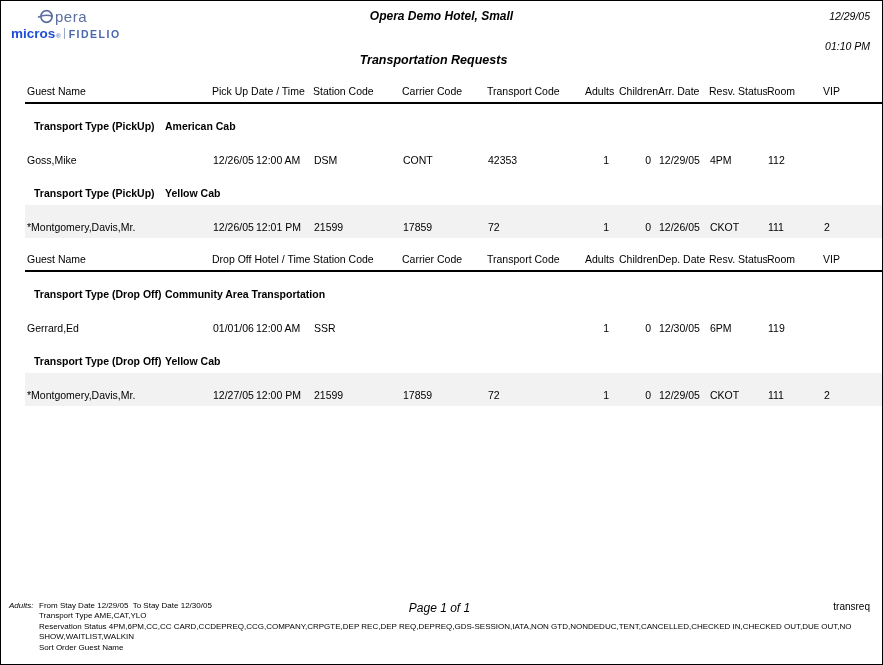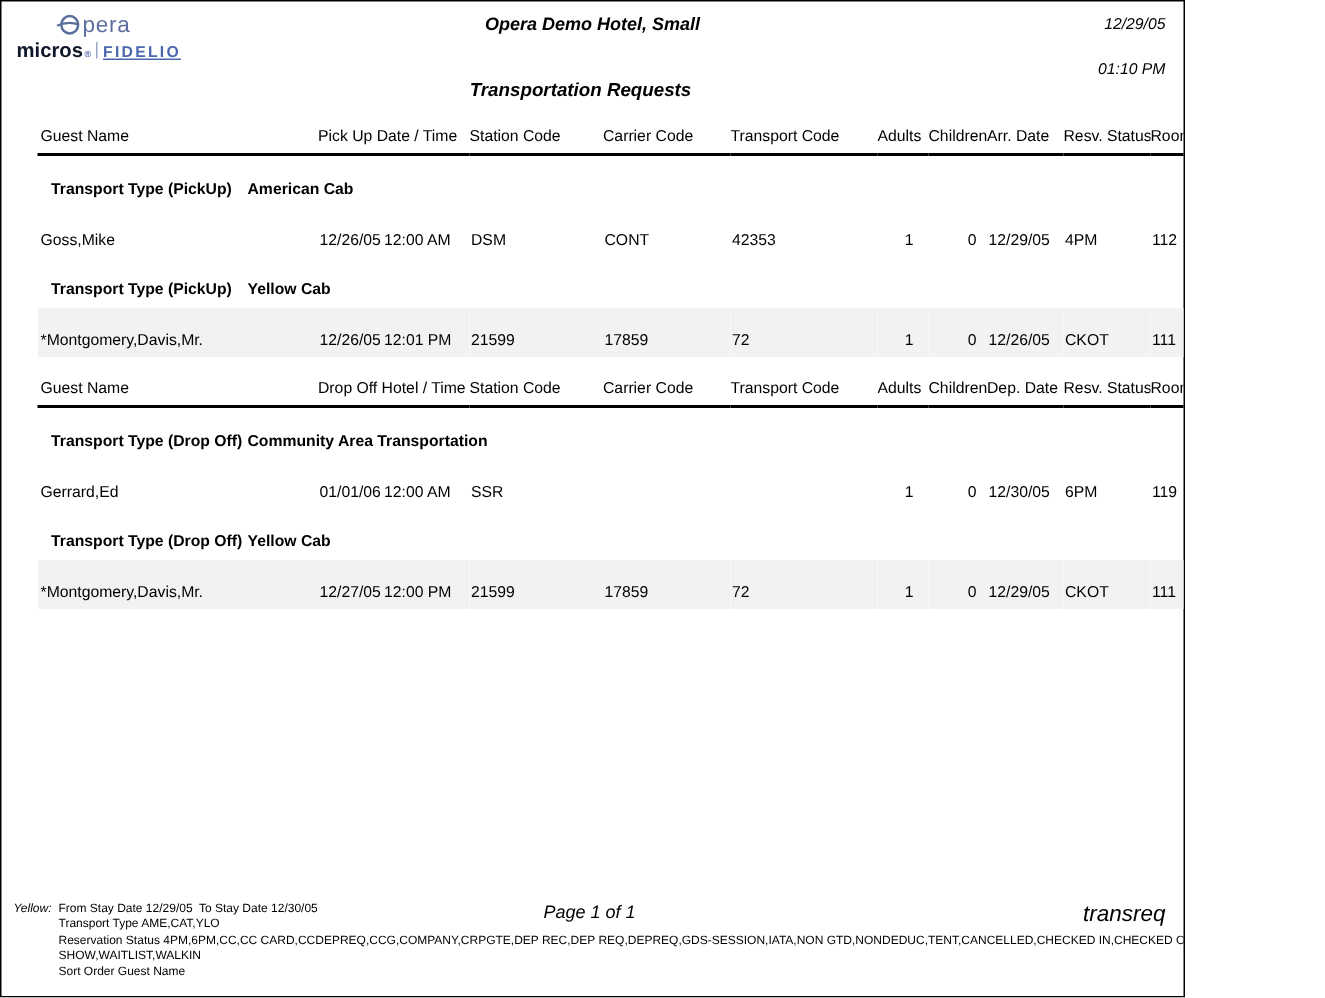--- a/index.html
+++ b/index.html
@@ -1,30 +1,30 @@
 <!DOCTYPE html>
 <html><head>
 <meta charset="utf-8">
 <style>
   html,body { margin:0; padding:0; background:#ffffff; }
   .page {
-    position:relative; width:790px; height:665px; box-sizing:border-box;
+    position:relative; width:883px; height:665px; box-sizing:border-box;
     border:1px solid #000; background:#fff; overflow:hidden;
     font-family:"Liberation Sans", sans-serif; color:#000;
   }
   
   .opera-word { position:absolute; left:36px; top:7px; font-size:15px; color:#5c6e9e;
     letter-spacing:0.5px; display:flex; align-items:center; }
   .opera-word svg { margin-right:1px; }
   .micros-line { position:absolute; left:10px; top:25px; display:flex; align-items:baseline; }
-  .micros { font-weight:bold; font-size:13.5px; color:#0f172a; }
+  .micros { font-weight:bold; font-size:13.5px; color:#1d4ed8; }
   .micros-mark { font-size:6px; color:#26429c; vertical-align:super; margin-left:1px; }
   .logo-divider { display:inline-block; width:0; border-left:1px solid #9aaac8; height:11px;
     margin:0 4px 0 3px; align-self:center; }
-  .fidelio { font-weight:bold; font-size:10.5px; color:#4a67ae; letter-spacing:1.5px;text-decoration:underline; }
+  .fidelio { font-weight:bold; font-size:10.5px; color:#4a67ae; letter-spacing:1.5px; }
   .hotel-name { position:absolute; left:0; right:0; top:8px; text-align:center;
     font-size:12px; font-weight:bold; font-style:italic; }
   .print-date { position:absolute; right:12px; top:9px; font-size:10.5px; font-style:italic; }
   .print-time { position:absolute; right:12px; top:39px; font-size:10.5px; font-style:italic; }
   .report-title { position:absolute; left:0; right:16px; top:52px; text-align:center;
     font-size:12.5px; font-weight:bold; font-style:italic; }
   
   .tables { position:absolute; left:8px; right:8px; top:82px; }
   table.report-table { border-collapse:collapse; table-layout:fixed; width:100%;
     font-size:10.5px;margin-left:16px; }
@@ -39,21 +39,21 @@
   .data-row.shaded { background:#f2f2f2; }
   .dt-date { display:inline-block; width:43px; }
   td.num-a { text-align:right; padding-right:10px; }
   td.num-c { text-align:right; padding-right:7px; }
   
   .footer { position:absolute; left:8px; right:12px; top:600px; font-size:8px; }
   .filter-label { position:absolute; left:0; top:0; font-style:italic; }
   .filter-lines { margin-left:30px; width:818px; line-height:10.4px; white-space:pre-wrap; }
   .page-num { position:absolute; left:0; right:0; top:0; text-align:center;
     font-style:italic; font-size:12px; }
-  .report-code { position:absolute; right:0; top:0; font-style:italic; font-size:15px; }
+  .report-code { position:absolute; right:0; top:0; font-size:10px; }
 </style>
 </head>
 <body>
 
 <div class="page">
 
   <div class="opera-word">
     <svg width="17" height="15" viewBox="0 0 17 15">
       <ellipse cx="9.5" cy="7.5" rx="5.6" ry="5.8" fill="none" stroke="#5c6e9e" stroke-width="1.7"></ellipse>
       <path d="M1 8.2 Q 8.5 4.6 15.6 7.4" fill="none" stroke="#5c6e9e" stroke-width="1.5"></path>
@@ -196,19 +196,19 @@
             <td>12/29/05</td>
             <td>CKOT</td>
             <td>111</td>
             <td>2</td>
           </tr>
         </tbody>
       </table>
     </div>
 
   <div class="footer">
-    <span class="filter-label">Yellow:</span>
+    <span class="filter-label">Adults:</span>
     <div class="filter-lines" id="filter-lines"><div>From Stay Date 12/29/05  To Stay Date 12/30/05</div><div>Transport Type AME,CAT,YLO</div><div>Reservation Status 4PM,6PM,CC,CC CARD,CCDEPREQ,CCG,COMPANY,CRPGTE,DEP REC,DEP REQ,DEPREQ,GDS-SESSION,IATA,NON GTD,NONDEDUC,TENT,CANCELLED,CHECKED IN,CHECKED OUT,DUE OUT,NO SHOW,WAITLIST,WALKIN</div><div>Sort Order Guest Name</div></div>
     <div class="page-num">Page 1 of 1</div>
     <div class="report-code">transreq</div>
   </div>
 
 </div>
 
 </body></html>

